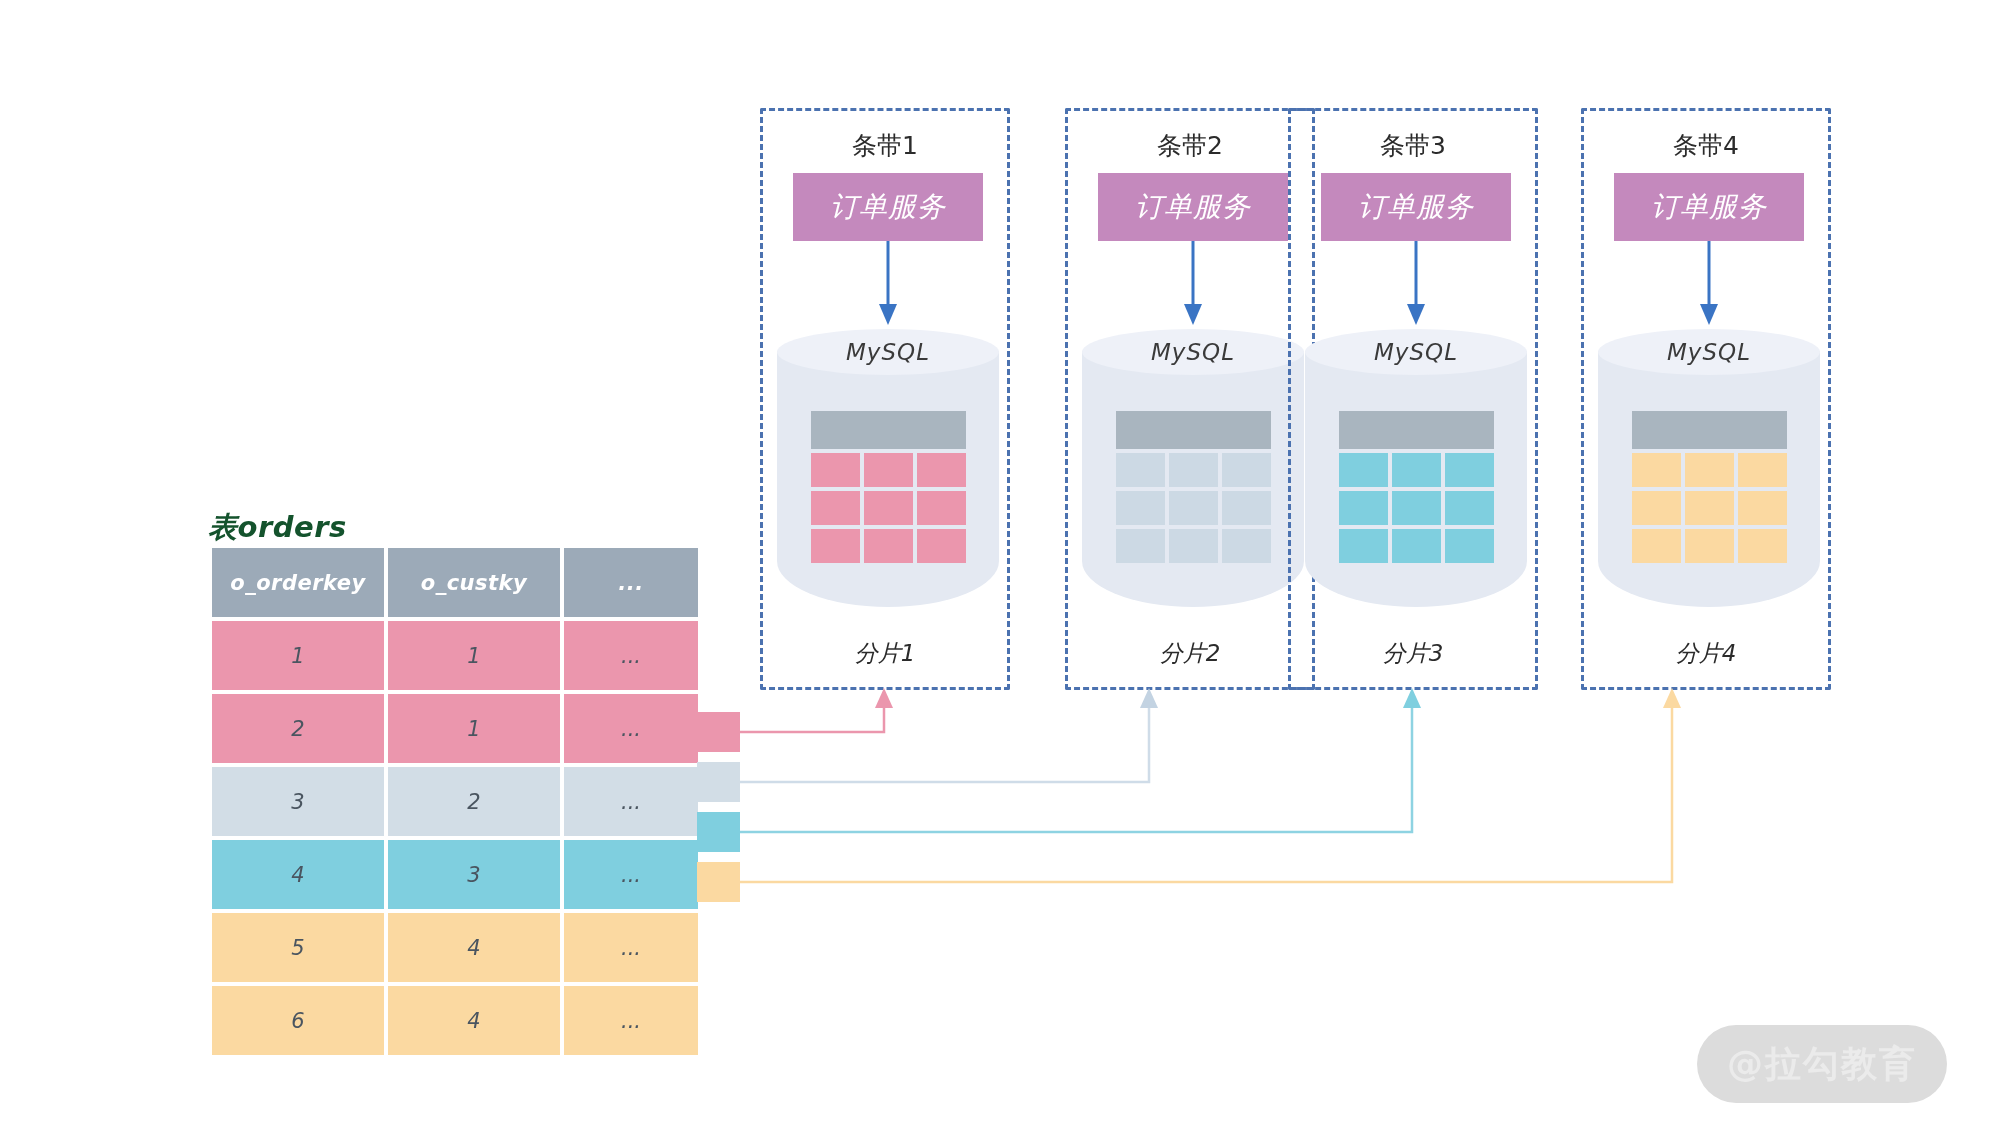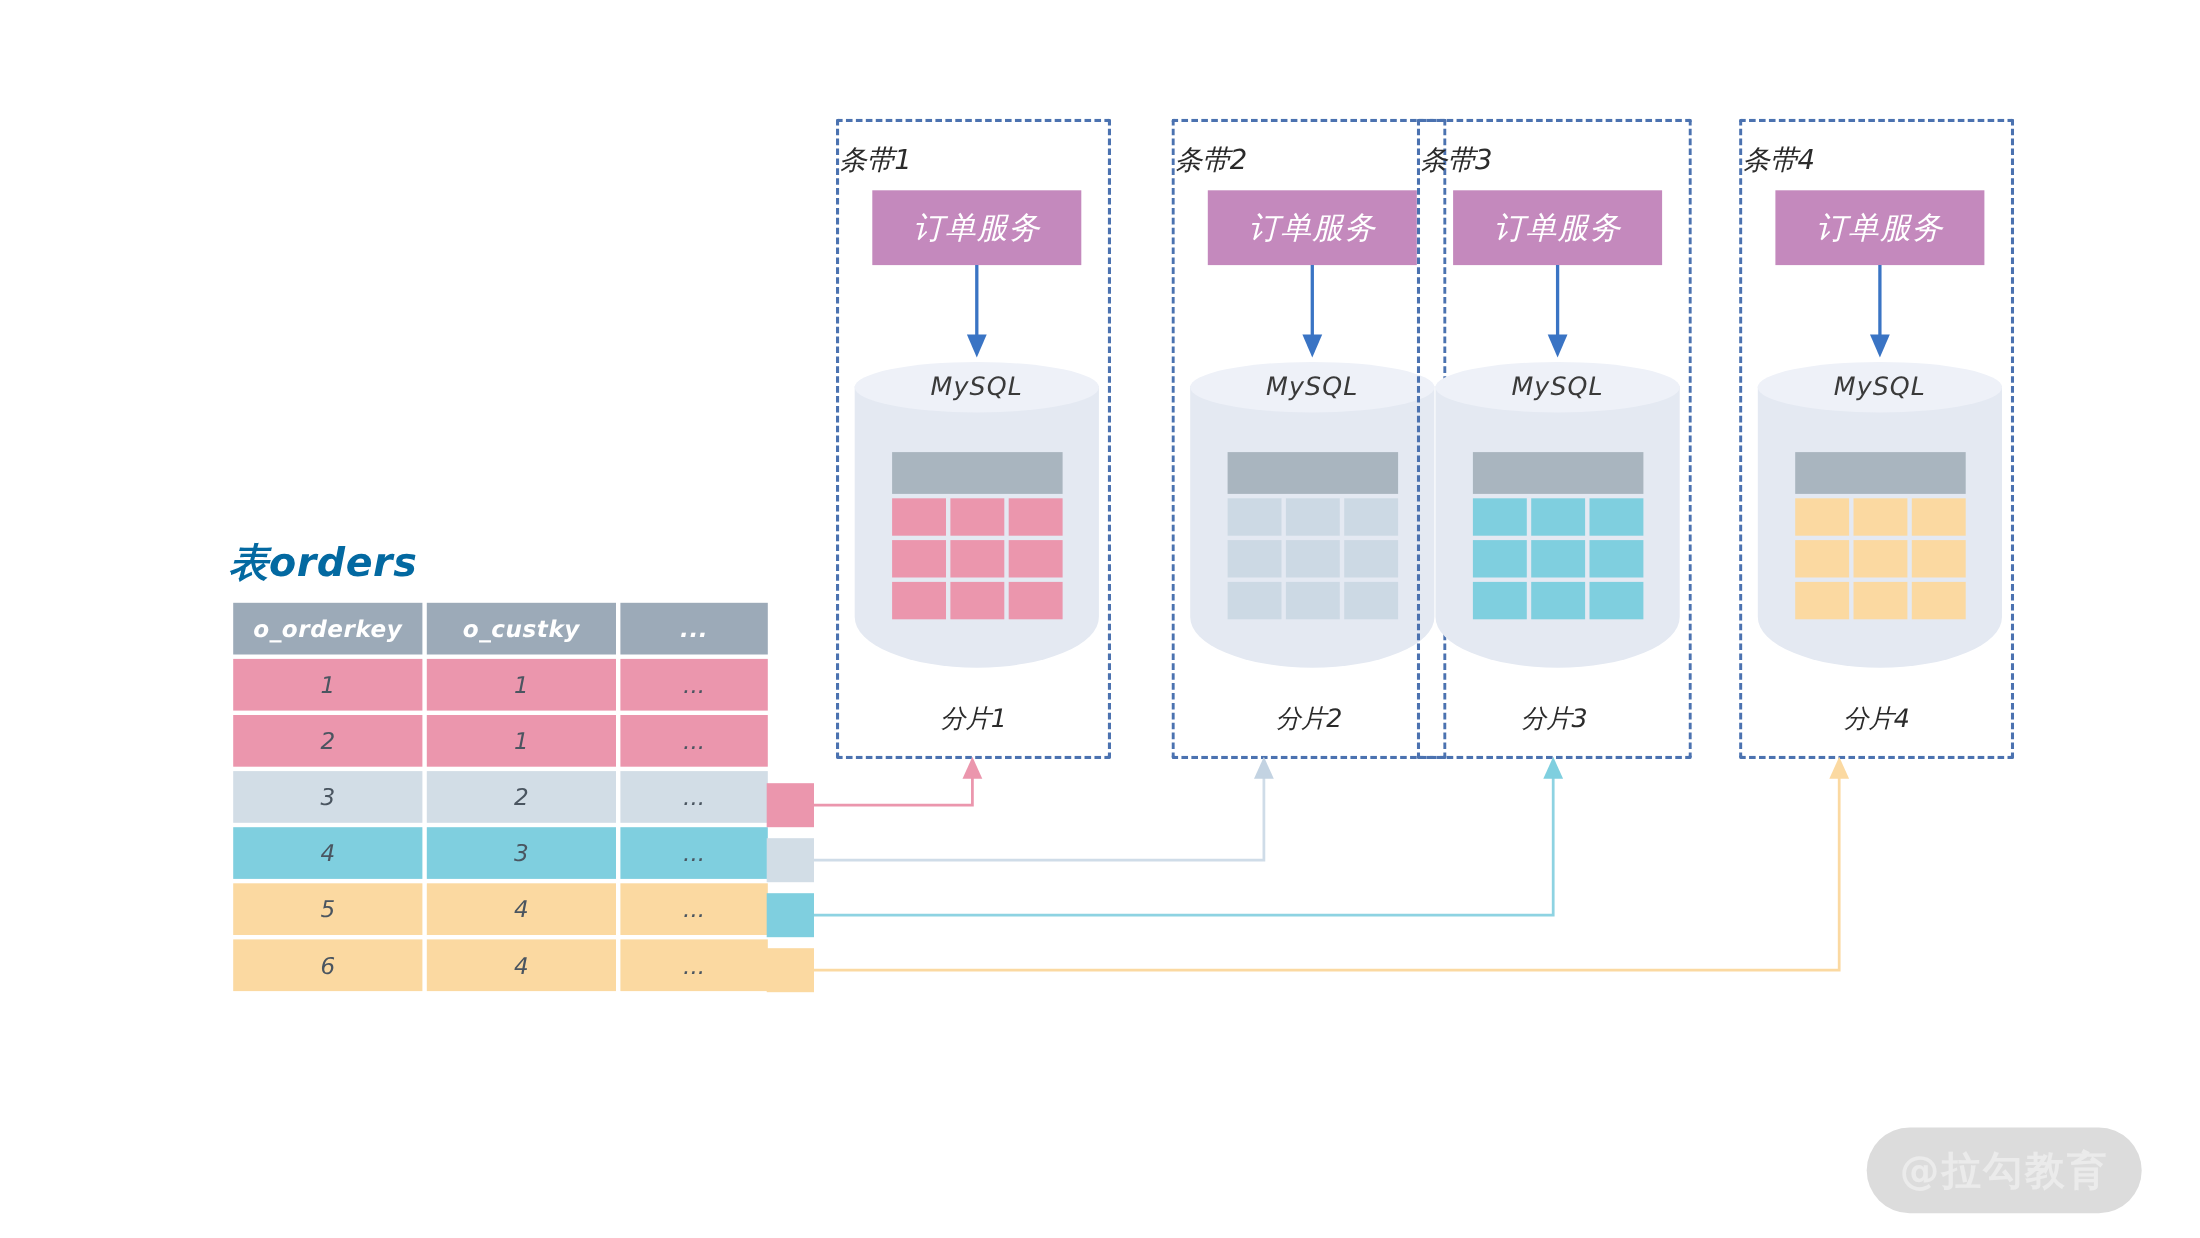--- a/index.html
+++ b/index.html
@@ -19,39 +19,39 @@
     position: absolute;
     left: 0; top: 0;
     width: 2000px;
     height: 1125px;
   }
 
   
   .src-title {
     position: absolute;
     left: 208px;
-    top: 488px;
-    font-size: 36px;
+    top: 508px;
+    font-size: 29px;
     font-style: italic;
     font-weight: bold;
-    color: #0369a1;
+    color: #14532d;
     letter-spacing: 0.5px;
     white-space: nowrap;
   }
   .src-table {
     position: absolute;
     left: 208px;
     top: 544px;
     width: 478px;
     border-collapse: separate;
     border-spacing: 4px;
     table-layout: fixed;
   }
   .src-table th, .src-table td {
-    height: 47px;
+    height: 69px;
     text-align: center;
     vertical-align: middle;
     font-size: 21px;
     font-style: italic;
     padding: 0;
   }
   .src-table th {
     background: #9caab8;
     color: #ffffff;
     font-weight: bold;
@@ -77,23 +77,22 @@
     width: 250px;
     height: 582px;
     border: 3px dashed #4b72b0;
     box-sizing: border-box;
     border-radius: 2px;
   }
   .panel-title {
     position: absolute;
     top: 18px;
     left: 0; right: 0;
-    text-align: left;
+    text-align: center;
     font-size: 25px;
-    font-style: italic;
     color: #2b2b2b;
     white-space: nowrap;
   }
   .svc-box {
     position: absolute;
     top: 62px;
     left: 30px;
     width: 190px;
     height: 68px;
     background: #c489bd;

